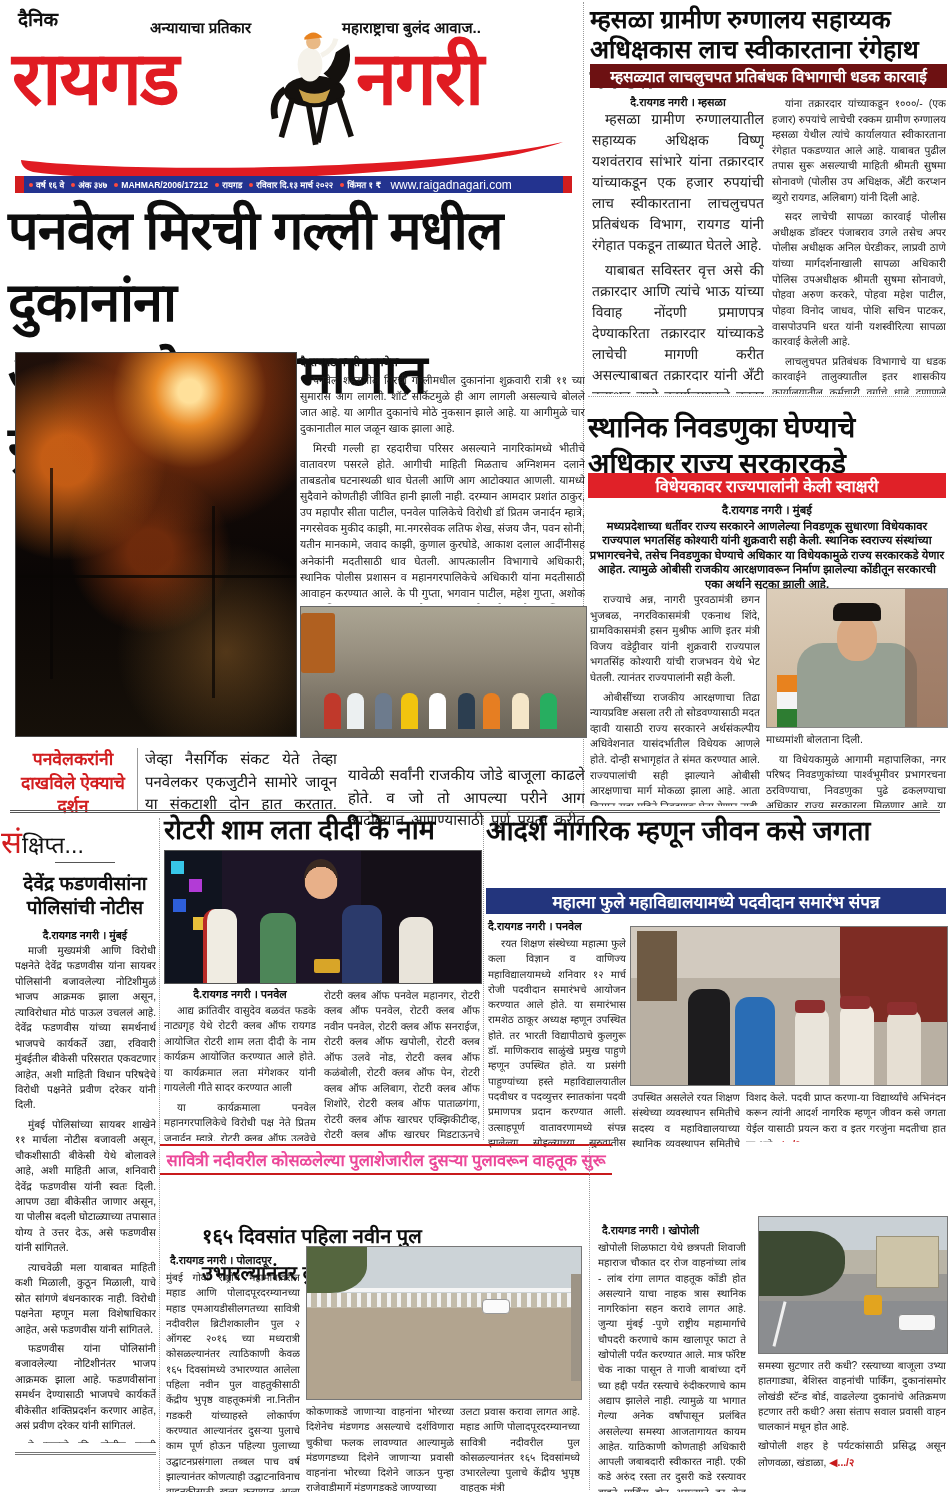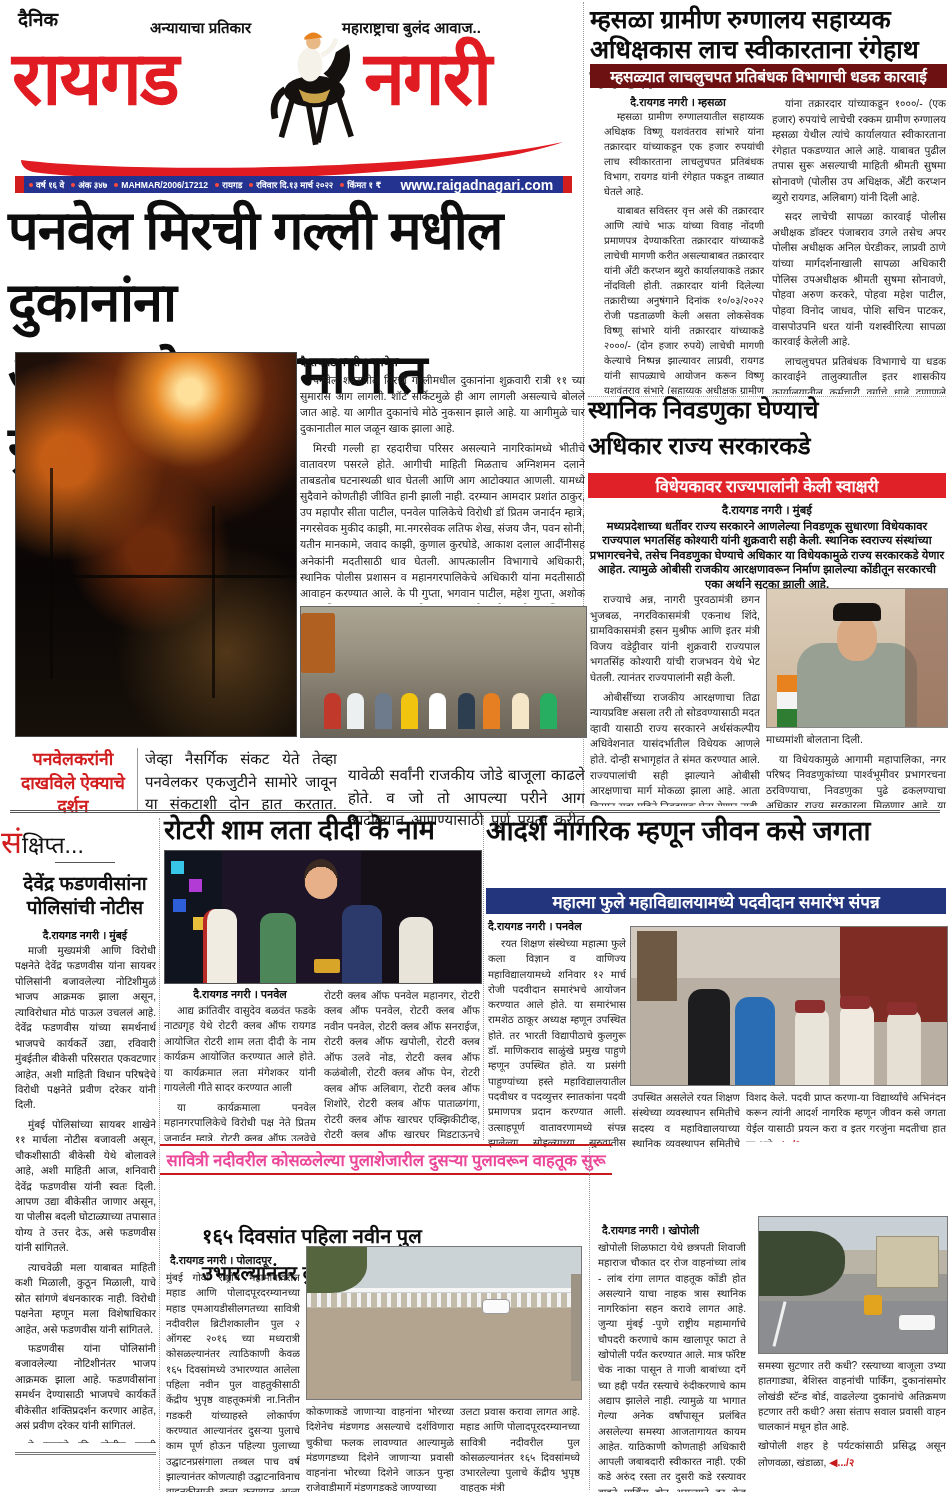--- a/index.html
+++ b/index.html
@@ -15,21 +15,21 @@
   .mh-dainik{left:18px;top:6px;font-size:19px;font-weight:800;}
   .mh-tag{font-size:15px;font-weight:700;}
   .mh-word{color:#e01b22;font-weight:800;font-size:74px;line-height:1;letter-spacing:-2px;}
   .infobar{left:15px;top:176px;width:557px;height:17px;background:#23338f;display:flex;align-items:center;
            gap:7px;padding:0 14px;box-sizing:border-box;white-space:nowrap;}
   .infobar::before,.infobar::after{content:"";position:absolute;top:0;width:9px;height:17px;background:#d21d1f;}
   .infobar::before{left:0;} .infobar::after{right:0;}
   .ib-item{color:#fff;font-size:8.6px;font-weight:700;}
   .ib-item::before{content:"";display:inline-block;width:4px;height:4px;border-radius:50%;
                    background:#ff4a3d;margin-right:3px;vertical-align:1px;}
-  .ib-web{color:#fff;font-size:14px;font-weight:700;margin-left:12px;}
+  .ib-web{color:#fff;font-size:12px;font-weight:400;margin-left:2px;}
 
   
   .hl{font-weight:800;color:#0d0d0d;}
   .hl span{display:block;}
   .byline{font-weight:700;font-size:11.5px;}
   .body-txt{font-size:10.7px;line-height:1.5;color:#1c1c1c;}
   .vline{border-left:1px dotted #9a9a9a;width:0;}
   .hdot{border-top:1px dotted #9a9a9a;height:0;}
   .bar{color:#fff;font-weight:700;text-align:center;display:flex;align-items:center;justify-content:center;}
   .more{color:#c81a1c;font-weight:700;}
@@ -52,21 +52,21 @@
              line-height:1.35;text-align:center;}
   .capline{left:137px;top:748px;height:62px;border-left:1px solid #999;}
   .captxt{font-size:15px;line-height:1.5;}
 
   
   .bribe-hl{left:590px;top:4px;width:358px;font-size:25px;line-height:30px;}
   .bribe-bar{left:590px;top:64px;width:357px;height:24px;background:#6d1112;font-size:15.5px;}
   .colbox{position:absolute;}
 
   
-  .elec-hl{left:588px;top:392px;width:360px;font-size:24px;line-height:36px;}
+  .elec-hl{left:588px;top:410px;width:360px;font-size:28px;line-height:36px;font-family:Liberation Serif, serif;}
   .elec-bar{left:588px;top:473px;width:358px;height:25px;background:#e02128;font-size:16.5px;}
   .elec-intro{left:588px;top:519px;width:358px;height:70px;font-size:11.4px;line-height:14.4px;
               font-weight:700;text-align:center;}
   .gov{left:766px;top:588px;width:180px;height:138px;border:1px solid #888;
        background:linear-gradient(180deg,#dccdb9,#cab69c);}
   .gov i{position:absolute;display:block;}
 
   
   .main-div{left:10px;top:810px;width:930px;border-top:3px double #555;}
 
@@ -111,21 +111,21 @@
 </style>
 </head>
 <body>
 
 <div id="page">
 
   <div class="abs mh-dainik">दैनिक</div>
   <div class="abs mh-tag" style="left:150px;top:17px;">अन्यायाचा प्रतिकार</div>
   <div class="abs mh-tag" style="left:342px;top:17px;">महाराष्ट्राचा बुलंद आवाज..</div>
   <div class="abs mh-word" style="left:12px;top:42px;">रायगड</div>
-  <div class="abs mh-word" style="left:364px;top:42px;">नगरी</div>
+  <div class="abs mh-word" style="left:356px;top:42px;">नगरी</div>
 
   <div class="abs" style="left:252px;top:24px;width:116px;height:126px;">
     <svg width="116" height="126" viewBox="0 0 100 112">
       <ellipse cx="54" cy="60" rx="27" ry="14" fill="#14110e"></ellipse>
       <path d="M74 54 q16 -16 10 -36 l-11 7 q-3 13 -11 19 z" fill="#14110e"></path>
       <rect x="32" y="66" width="5" height="36" fill="#14110e" transform="rotate(16 34 66)"></rect>
       <rect x="46" y="70" width="5" height="38" fill="#14110e" transform="rotate(-10 48 70)"></rect>
       <rect x="62" y="70" width="5" height="36" fill="#14110e" transform="rotate(12 64 70)"></rect>
       <rect x="73" y="66" width="5" height="36" fill="#14110e" transform="rotate(-18 75 66)"></rect>
       <path d="M28 58 q-13 9 -9 26" stroke="#14110e" stroke-width="6" fill="none"></path>
@@ -190,21 +190,21 @@
   <div class="abs captxt just ovh" style="left:145px;top:748px;width:192px;height:66px;">जेव्हा नैसर्गिक संकट येते तेव्हा पनवेलकर एकजुटीने सामोरे जावून या संकटाशी दोन हात करतात. शुक्रवारी रात्री लागलेल्या आगीचे वृत्त समजताच सर्व पनवेलकर त्या दुकानदारांच्या मदतीसाठी धावून गेले.</div>
   <div class="abs captxt just ovh" style="left:348px;top:748px;width:237px;height:66px;margin-top:16px;">यावेळी सर्वांनी राजकीय जोडे बाजूला काढले होते. व जो तो आपल्या परीने आग आटोक्यात आणण्यासाठी पूर्ण प्रयत्न करीत होते. यातूनच पनवेलकरांच्या ऐक्याचे दर्शन दिसून आले.</div>
 
   <div class="abs hl bribe-hl">
     <span>म्हसळा ग्रामीण रुग्णालय सहाय्यक</span>
     <span>अधिक्षकास लाच स्वीकारताना रंगेहाथ पकडले</span>
   </div>
   <div class="abs bar bribe-bar">म्हसळ्यात लाचलुचपत प्रतिबंधक विभागाची धडक कारवाई</div>
   <div class="colbox ovh" style="left:592px;top:94px;width:172px;height:300px;">
     <div class="byline" style="text-align:center;font-size:11px;">दै.रायगड नगरी । म्हसळा</div>
-    <div class="body-txt just" style="font-size:10px;margin-left:12px;">
+    <div class="body-txt just" style="font-size:14px;">
       <p>म्हसळा ग्रामीण रुग्णालयातील सहाय्यक अधिक्षक विष्णू यशवंतराव सांभारे यांना तक्रारदार यांच्याकडून एक हजार रुपयांची लाच स्वीकारताना लाचलुचपत प्रतिबंधक विभाग, रायगड यांनी रंगेहात पकडून ताब्यात घेतले आहे.</p>
       <p>याबाबत सविस्तर वृत्त असे की तक्रारदार आणि त्यांचे भाऊ यांच्या विवाह नोंदणी प्रमाणपत्र देण्याकरिता तक्रारदार यांच्याकडे लाचेची मागणी करीत असल्याबाबत तक्रारदार यांनी अँटी करप्शन ब्युरो कार्यालयाकडे तक्रार नोंदविली होती. तक्रारदार यांनी दिलेल्या तक्रारीच्या अनुषंगाने दिनांक १०/०३/२०२२ रोजी पडताळणी केली असता लोकसेवक विष्णू सांभारे यांनी तक्रारदार यांच्याकडे २०००/- (दोन हजार रुपये) लाचेची मागणी केल्याचे निष्पन्न झाल्यावर लाप्रवी, रायगड यांनी सापळ्याचे आयोजन करून विष्णू यशवंतराव संभारे (सहाय्यक अधीक्षक ग्रामीण रुग्णालय म्हसळा) जिल्हा रायगड</p>
     </div>
   </div>
   <div class="colbox ovh body-txt just" style="left:772px;top:96px;width:174px;height:298px;font-size:10.4px;">
     <p>यांना तक्रारदार यांच्याकडून १०००/- (एक हजार) रुपयांचे लाचेची रक्कम ग्रामीण रुग्णालय म्हसळा येथील त्यांचे कार्यालयात स्वीकारताना रंगेहात पकडण्यात आले आहे. याबाबत पुढील तपास सुरू असल्याची माहिती श्रीमती सुषमा सोनावणे (पोलीस उप अधिक्षक, अँटी करप्शन ब्युरो रायगड, अलिबाग) यांनी दिली आहे.</p>
     <p>सदर लाचेची सापळा कारवाई पोलीस अधीक्षक डॉक्टर पंजाबराव उगले तसेच अपर पोलीस अधीक्षक अनिल घेरडीकर, लाप्रवी ठाणे यांच्या मार्गदर्शनाखाली सापळा अधिकारी पोलिस उपअधीक्षक श्रीमती सुषमा सोनावणे, पोहवा अरुण करकरे, पोहवा महेश पाटील, पोहवा विनोद जाधव, पोशि सचिन पाटकर, वासपोउपनि धरत यांनी यशस्वीरित्या सापळा कारवाई केलेली आहे.</p>
     <p>लाचलुचपत प्रतिबंधक विभागाचे या धडक कारवाईने तालुक्यातील इतर शासकीय कार्यालयातील कर्मचारी वर्गाचे धाबे दणाणले असल्याची चर्चा नागरिकांमधून ऐकायला मिळत आहे.</p>
   </div>
   <div class="abs hdot" style="left:588px;top:396px;width:358px;"></div>

